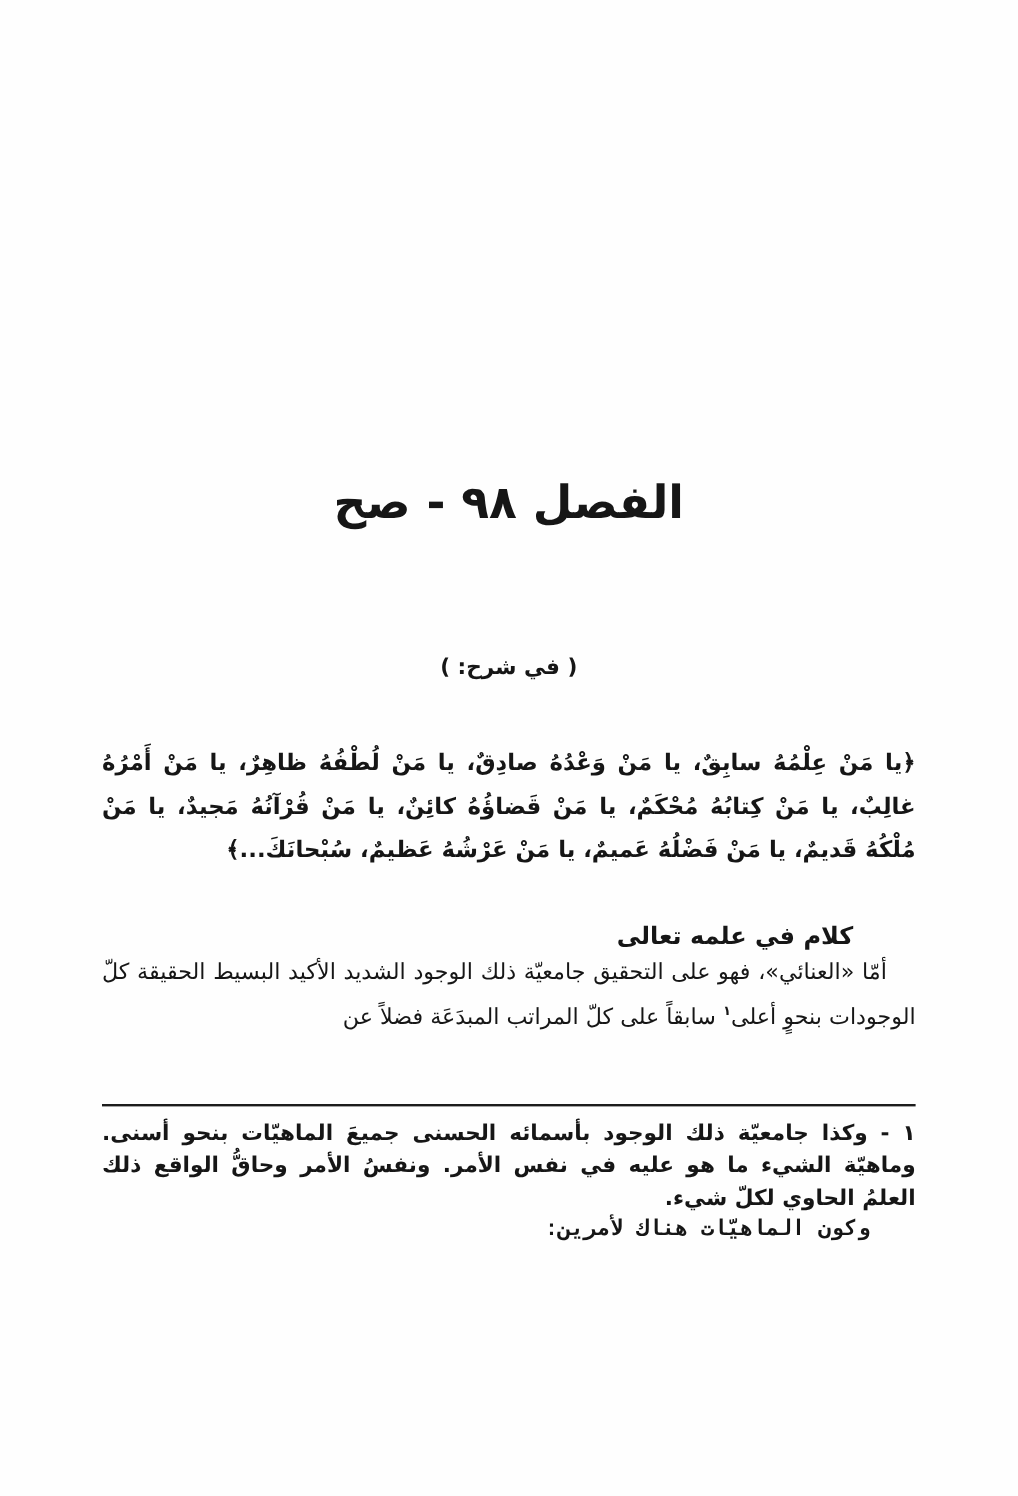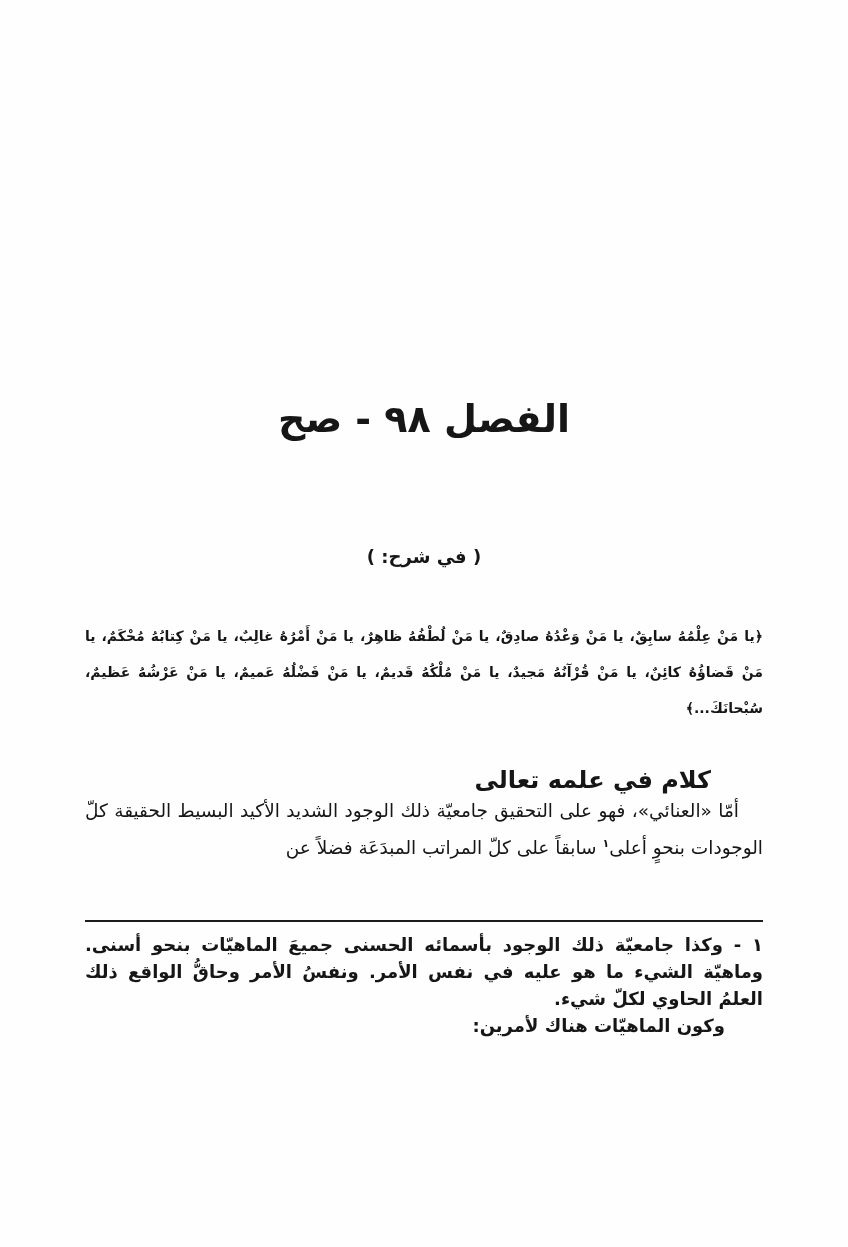--- a/index.html
+++ b/index.html
@@ -28,31 +28,31 @@
   .commentary-note {
     margin-top: 106px;
     text-align: center;
     font-size: 18px;
     font-weight: 700;
     line-height: 18px;
   }
 
   .invocation {
     margin-top: 52px;
-    font-size: 14px;
+    font-size: 19px;
     font-weight: 700;
     line-height: 36px;
     text-align: justify;
   }
 
   .section-heading {
     margin-top: 42px;
     margin-left: 0;
     margin-right: 52px;
-    font-size: 24px;
+    font-size: 20px;
     font-weight: 700;
     line-height: 24px;
     text-align: right;
   }
 
   .body-para {
     font-size: 18.5px;
     line-height: 37px;
     text-align: justify;
     text-indent: 24px;
@@ -80,20 +80,21 @@
     font-weight: 700;
     line-height: 27px;
     text-align: justify;
   }
 
   .footnote-cont {
     margin-top: 0;
     margin-right: 38px;
     text-align: right;
     text-indent: 0;
+    font-family: Liberation Mono, monospace;
   }
 </style>
 </head>
 <body>
 
 <div class="page">
 
   <h1 class="chapter-title">الفصل ٩٨ - صح</h1>
 
   <div class="commentary-note">( في شرح: )</div>

